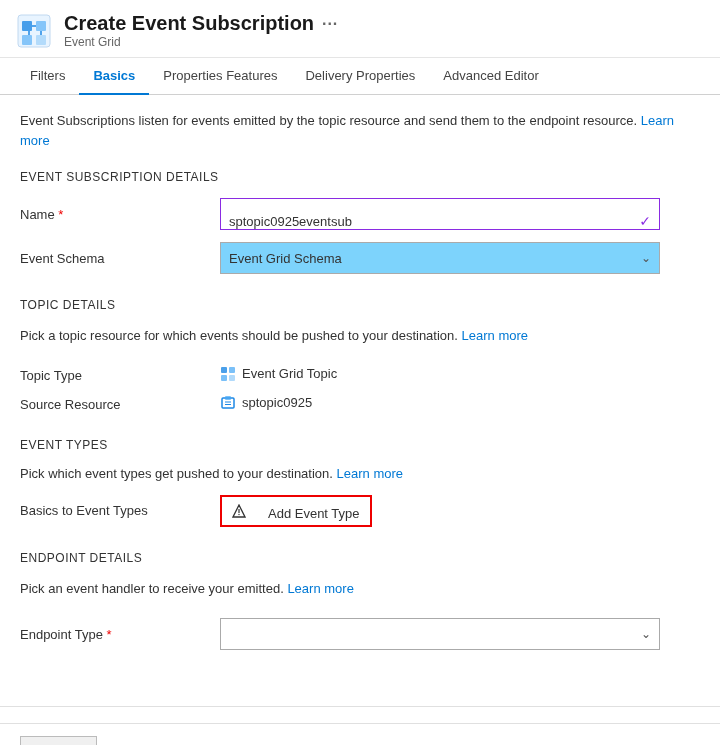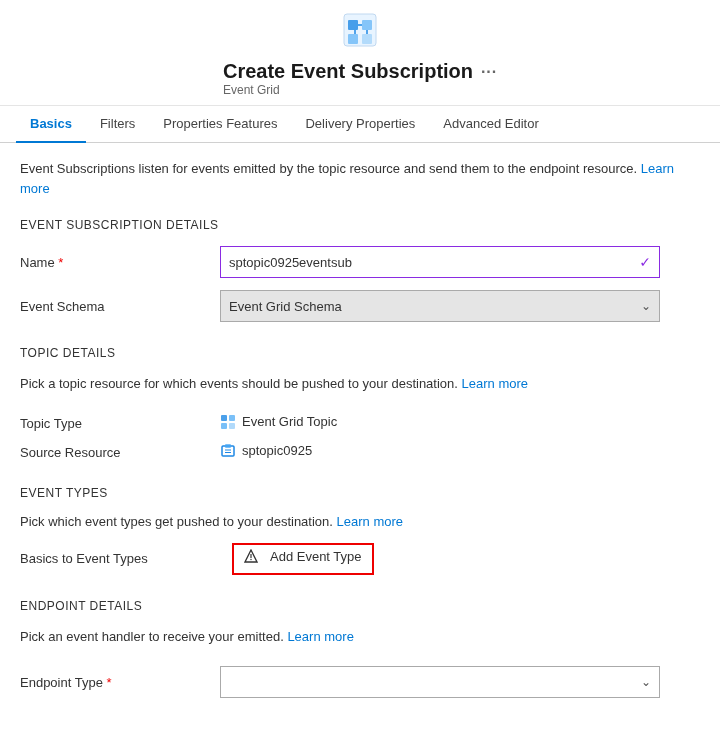--- a/index.html
+++ b/index.html
@@ -12,21 +12,20 @@
       min-height: 745px;
     }
 
     
     .page-header {
       padding: 12px 16px 8px 16px;
       display: flex;
       align-items: center;
       gap: 12px;
       border-bottom: 1px solid #e5e5e5;
-      flex-direction: column;
     }
     .header-icon {
       width: 36px;
       height: 36px;
       display: flex;
       align-items: center;
       justify-content: center;
     }
     .header-text { flex: 1; }
     .header-title {
@@ -122,21 +121,21 @@
     }
 
     
     .text-input {
       width: 100%;
       height: 32px;
       border: 1px solid #8a2be2;
       padding: 0 8px;
       font-size: 13px;
       display: flex;
-      align-items: center;
+      align-items: flex-end;
       justify-content: space-between;
       background: #fff;
     }
     .text-input-value {
       color: #333;
       font-size: 13px;
     }
     .text-input-check {
       color: #8a2be2;
       font-size: 14px;
@@ -145,21 +144,21 @@
     
     .select-input {
       width: 100%;
       height: 32px;
       border: 1px solid #aaa;
       padding: 0 8px;
       font-size: 13px;
       display: flex;
       align-items: center;
       justify-content: space-between;
-      background: #e5e5e5;
+      background: #7dd3fc;
       cursor: pointer;
     }
     .chevron-down {
       font-size: 12px;
       color: #555;
     }
 
     
     .info-row {
       display: flex;
@@ -187,30 +186,29 @@
       margin-bottom: 14px;
     }
     .event-types-desc a {
       color: #0078d4;
       text-decoration: none;
     }
 
     
     .add-event-btn {
       display: flex;
-      align-items: flex-start;
-      gap: 12px;
+      align-items: flex-end;
+      gap: 22px;
       padding: 4px 10px;
       border: 2px solid #e00;
       background: #fff;
       cursor: pointer;
       font-size: 13px;
       color: #333;
       height: 32px;
-      margin-left: 12px;
     }
 
     
     .endpoint-select {
       width: 100%;
       max-width: 440px;
       height: 32px;
       border: 1px solid #aaa;
       padding: 0 8px;
       font-size: 13px;
@@ -261,22 +259,22 @@
   <div class="header-text">
     <div class="header-title">
       <span>Create Event Subscription</span>
       <span class="more-icon">···</span>
     </div>
     <div class="header-subtitle">Event Grid</div>
   </div>
 </div>
 
 <nav class="nav-tabs">
+  <div class="nav-tab">Filters</div>
   <div class="nav-tab active">Basics</div>
-  <div class="nav-tab">Filters</div>
   <div class="nav-tab">Properties Features</div>
   <div class="nav-tab">Delivery Properties</div>
   <div class="nav-tab">Advanced Editor</div>
 </nav>
 
 <div class="main-content">
 
   <div class="info-bar">
     <span>Event Subscriptions listen for events emitted by the topic resource and send them to the endpoint resource.</span>
     <a href="#">Learn more</a>

